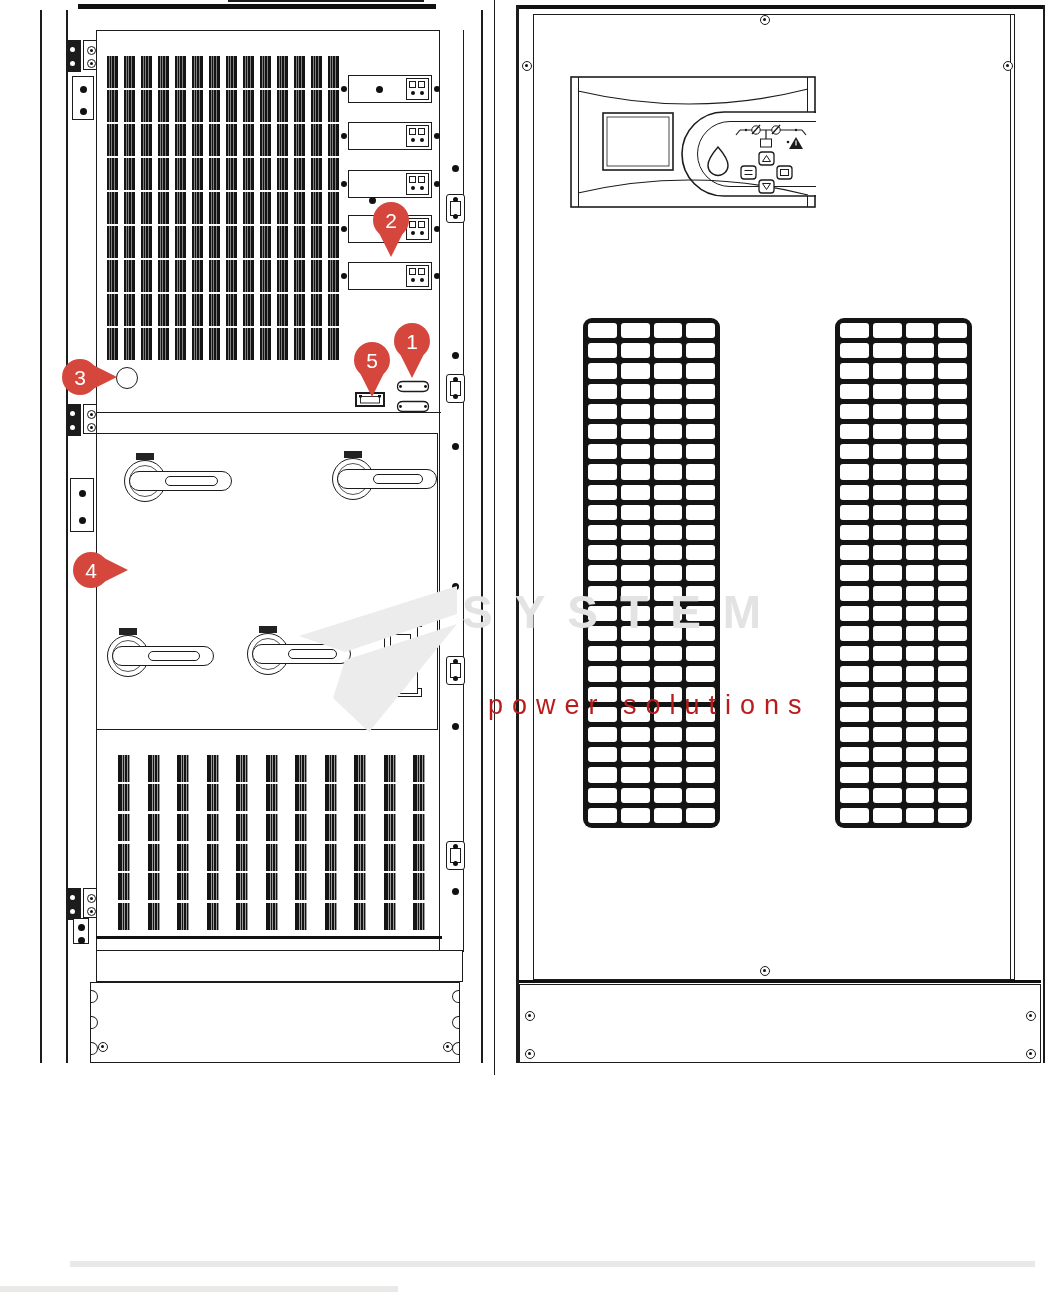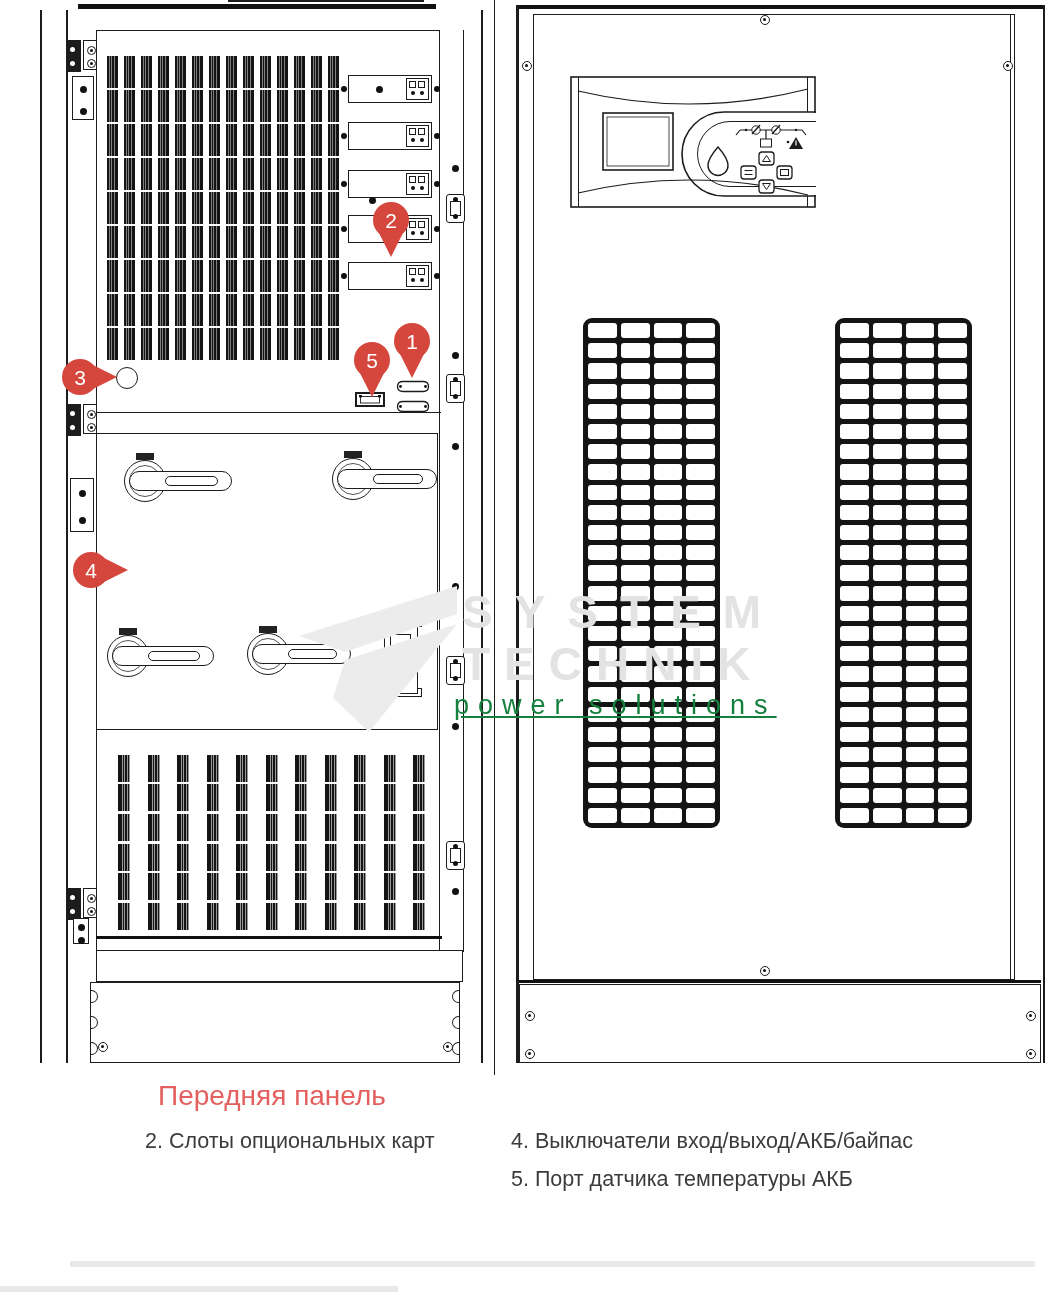--- a/index.html
+++ b/index.html
@@ -535,32 +535,25 @@
       <div class="cutL" style="position: absolute; left: 91px; top: 1042px; width: 7px; height: 13px; box-sizing: border-box;"></div>
       <div class="cutR" style="position: absolute; left: 452px; top: 1042px; width: 7px; height: 13px; box-sizing: border-box;"></div>
     </div>
 
   <div class="wm" style="left:0;top:0;width:1051px;height:1292px">
     <svg class="abs" style="left:293px;top:584px" width="170" height="148" viewBox="0 0 170 148">
       <polygon points="6,52 164,2 164,30 52,68" fill="#ececec"></polygon>
       <polygon points="52,76 164,40 76,148 40,114" fill="#ececec"></polygon>
     </svg>
     <div class="wm-line" style="left: 462px; top: 585px; font-size: 46px; letter-spacing: 22px; color: rgb(227, 227, 227);">SYSTEM</div>
-    <div class="wm-line" style="left: 462px; top: 637px; font-size: 46px; letter-spacing: 14px; color: rgb(227, 227, 227);">TECHNIK</div>
-    <div class="wm-line" style="left: 454px; top: 690px; font-size: 27px; letter-spacing: 9px; font-weight: normal; color: #15803d; text-decoration: underline;">power solutions</div>
+    <div class="wm-line" style="left: 488px; top: 690px; font-size: 27px; letter-spacing: 9px; font-weight: normal; color: #b91c1c;">power solutions</div>
   </div>
 
-  <div class="title" style="left:158px;top:1080px;color:#e4605f">Передняя панель</div>
 
   <div class="legend-col" style="left: 145px; top: 1122px; color: rgb(59, 59, 57);">
-    <div>2. Слоты опциональных карт</div>
-  </div>
-  <div class="legend-col" style="left: 511px; top: 1122px; color: rgb(59, 59, 57);">
-    <div>4. Выключатели вход/выход/АКБ/байпас</div>
-    <div>5. Порт датчика температуры АКБ</div>
   </div>
 
   <div class="rule" style="left:70px;top:1261px;width:965px;height:6px"></div>
   <div class="rule" style="left:0;top:1286px;width:398px;height:6px"></div>
 <div class="pin" style="left: 390px; top: 322px;"><svg width="44" height="58" viewBox="0 0 44 58">
       <path d="M 9.5,31 L 34.5,31 L 22,56 Z" fill="#d5463c"></path>
       <circle cx="22" cy="19" r="18" fill="#d5463c"></circle>
       <text x="22" y="26.5" text-anchor="middle" font-size="21" fill="#fff">1</text>
       </svg></div>
     <div class="pin" style="left: 369px; top: 201px;"><svg width="44" height="58" viewBox="0 0 44 58">

